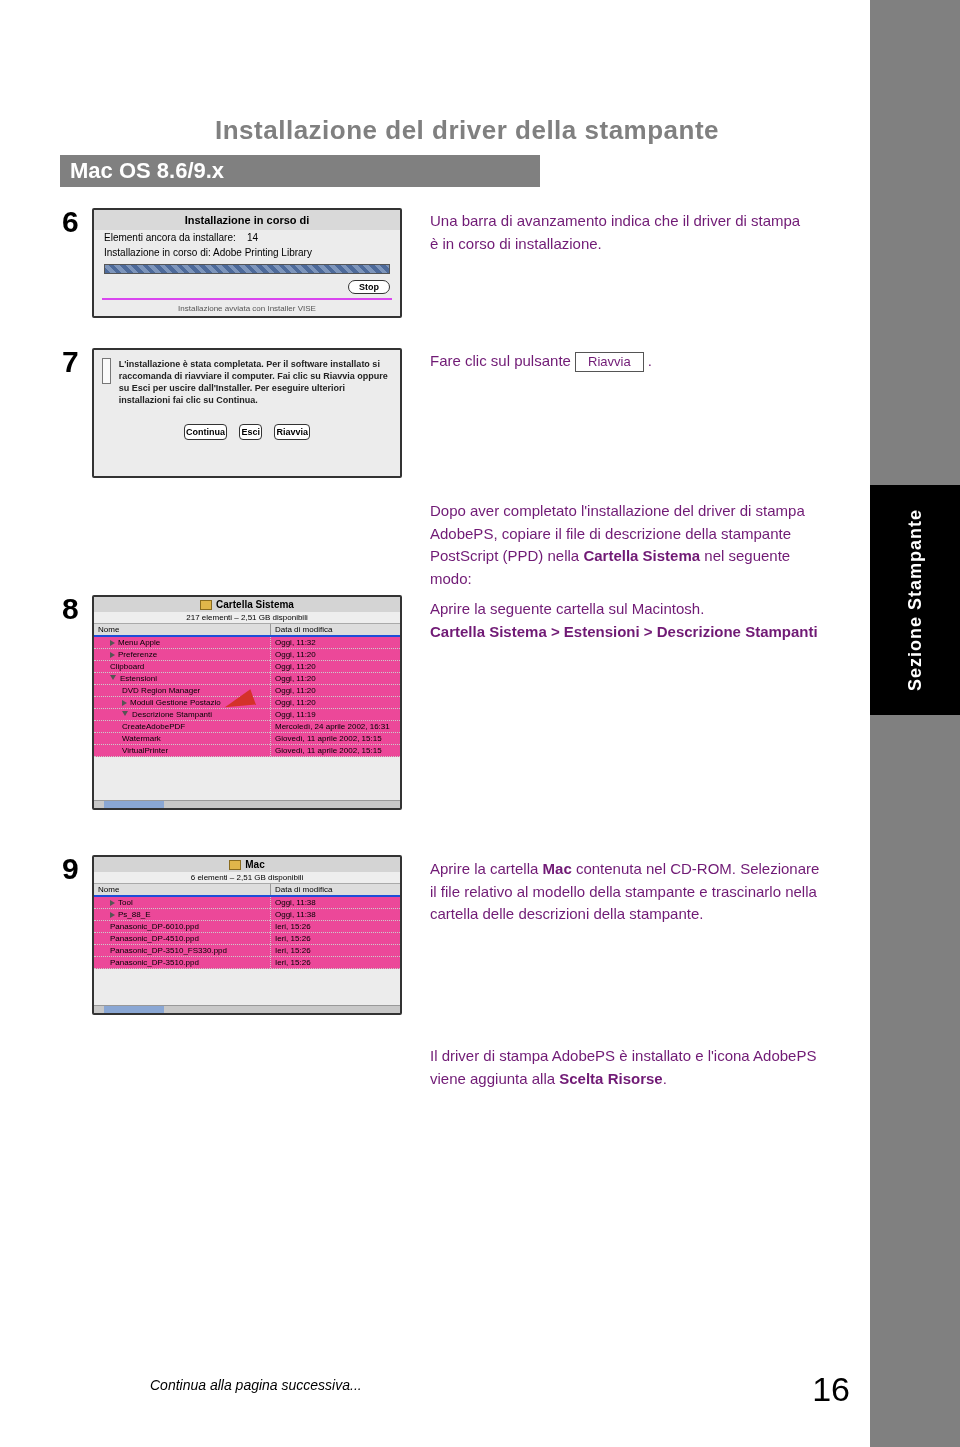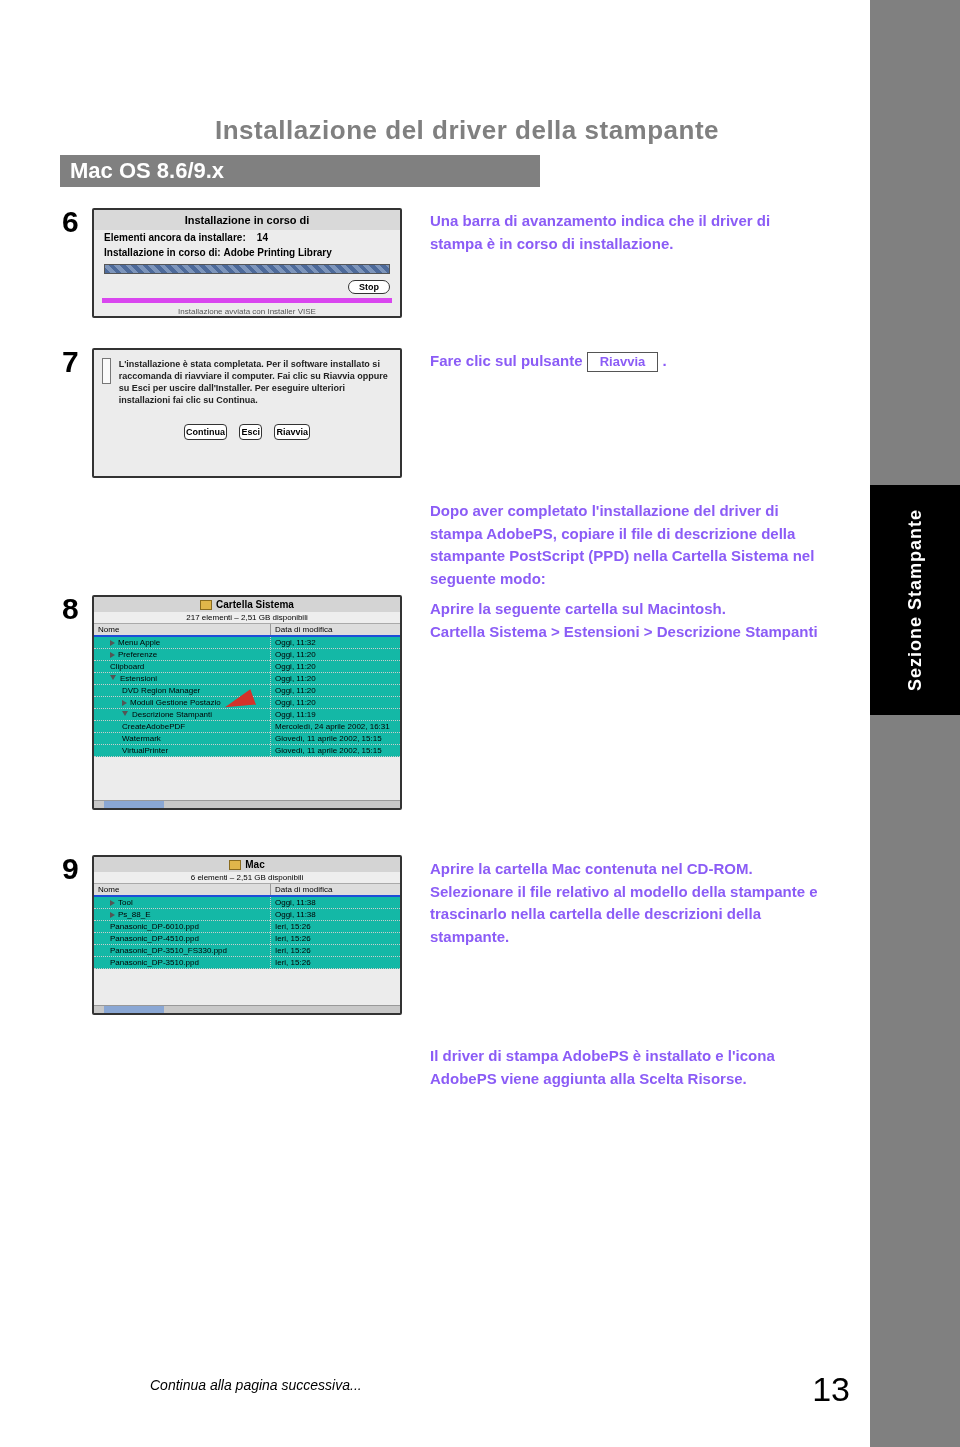--- a/index.html
+++ b/index.html
@@ -67,22 +67,21 @@
   .step6-num { top: 205px; left: 62px; }
   .step7-num { top: 345px; left: 62px; }
   .step8-num { top: 592px; left: 62px; }
   .step9-num { top: 852px; left: 62px; }
 
   
   .text-block {
     position: absolute;
     font-size: 15px;
     line-height: 1.5;
-    color: #8b5cf6;
-    font-weight: bold;
+    color: #701a75;
   }
   .tb6 { top: 210px; left: 430px; width: 380px; }
   .tb7 { top: 350px; left: 430px; width: 380px; }
   .tb8a { top: 500px; left: 430px; width: 390px; }
   .tb8b { top: 598px; left: 430px; width: 390px; }
   .tb9 { top: 858px; left: 430px; width: 400px; }
   .tb-final { top: 1045px; left: 430px; width: 400px; }
 
   .btn-inline {
     display: inline-block;
@@ -111,21 +110,21 @@
     text-align: center;
     font-size: 11px;
     font-weight: bold;
     padding: 4px 0;
     background: #d9d9d9;
   }
   .s6-line {
     font-size: 10px;
     padding: 2px 10px;
   }
-  .s6-line b { font-weight: bold; }
+  .s6-line b { font-weight: normal; }
   .s6-progress {
     margin: 4px 10px;
     height: 10px;
     background: repeating-linear-gradient(45deg, #4d6a9a, #4d6a9a 4px, #7d95bb 4px, #7d95bb 8px);
     border: 1px solid #555;
   }
   .s6-stop {
     float: right;
     margin: 2px 10px 4px;
     border: 1px solid #333;
@@ -134,21 +133,21 @@
     font-size: 9px;
     padding: 1px 10px;
     font-weight: bold;
   }
   .s6-foot {
     clear: both;
     font-size: 8px;
     text-align: center;
     color: #555;
     padding-top: 4px;
-    border-top: 5px solid #d946ef;
+    border-top: 2px solid #d946ef;
     margin: 0 8px;
   }
 
   
   .s7-flex { display: flex; padding: 8px; }
   .s7-icon {
     width: 24px; height: 26px;
     border: 1px solid #777;
     background: #fafafa;
     margin-right: 8px;
@@ -200,21 +199,21 @@
     border-bottom: 1px solid #aaa;
   }
   .s8-header {
     display: flex;
     font-size: 8px;
     background: #ddd;
     border-bottom: 2px solid #1d4ed8;
   }
   .s8-header div:first-child { flex: 1; padding: 1px 4px; }
   .s8-header div:last-child { width: 130px; padding: 1px 4px; border-left: 1px solid #999; }
-  .s8-rows { background: #14b8a6; max-height: 150px; overflow: hidden; position: relative; }
+  .s8-rows { background: #ec4899; max-height: 150px; overflow: hidden; position: relative; }
   .s8-row {
     display: flex;
     font-size: 8px;
     border-bottom: 1px dotted #ccc;
   }
   .s8-row .cell1 { flex: 1; padding: 1px 4px 1px 16px; white-space: nowrap; overflow: hidden; }
   .s8-row .cell2 { width: 130px; padding: 1px 4px; border-left: 1px dotted #ccc; white-space: nowrap; overflow: hidden; }
   .s8-row.indent1 .cell1 { padding-left: 28px; }
   .tri { display: inline-block; width: 0; height: 0; border-top: 3px solid transparent; border-bottom: 3px solid transparent; border-left: 5px solid #555; margin-right: 3px; vertical-align: middle; }
   .tri.open { border-left: 3px solid transparent; border-right: 3px solid transparent; border-top: 5px solid #555; margin-right: 4px; }
@@ -407,13 +406,13 @@
 </div>
 <div class="text-block tb9">
   <span>Aprire la cartella </span><b>Mac</b><span> contenuta nel CD-ROM. Selezionare il file relativo al modello della stampante e trascinarlo nella cartella delle descrizioni della stampante.</span>
 </div>
 
 <div class="text-block tb-final">
   <span>Il driver di stampa AdobePS è installato e l'icona AdobePS viene aggiunta alla <b>Scelta Risorse</b>.</span>
 </div>
 
 <div class="continue">Continua alla pagina successiva...</div>
-<div class="pagenum">13</div>
+<div class="pagenum">16</div>
 
 </body></html>

